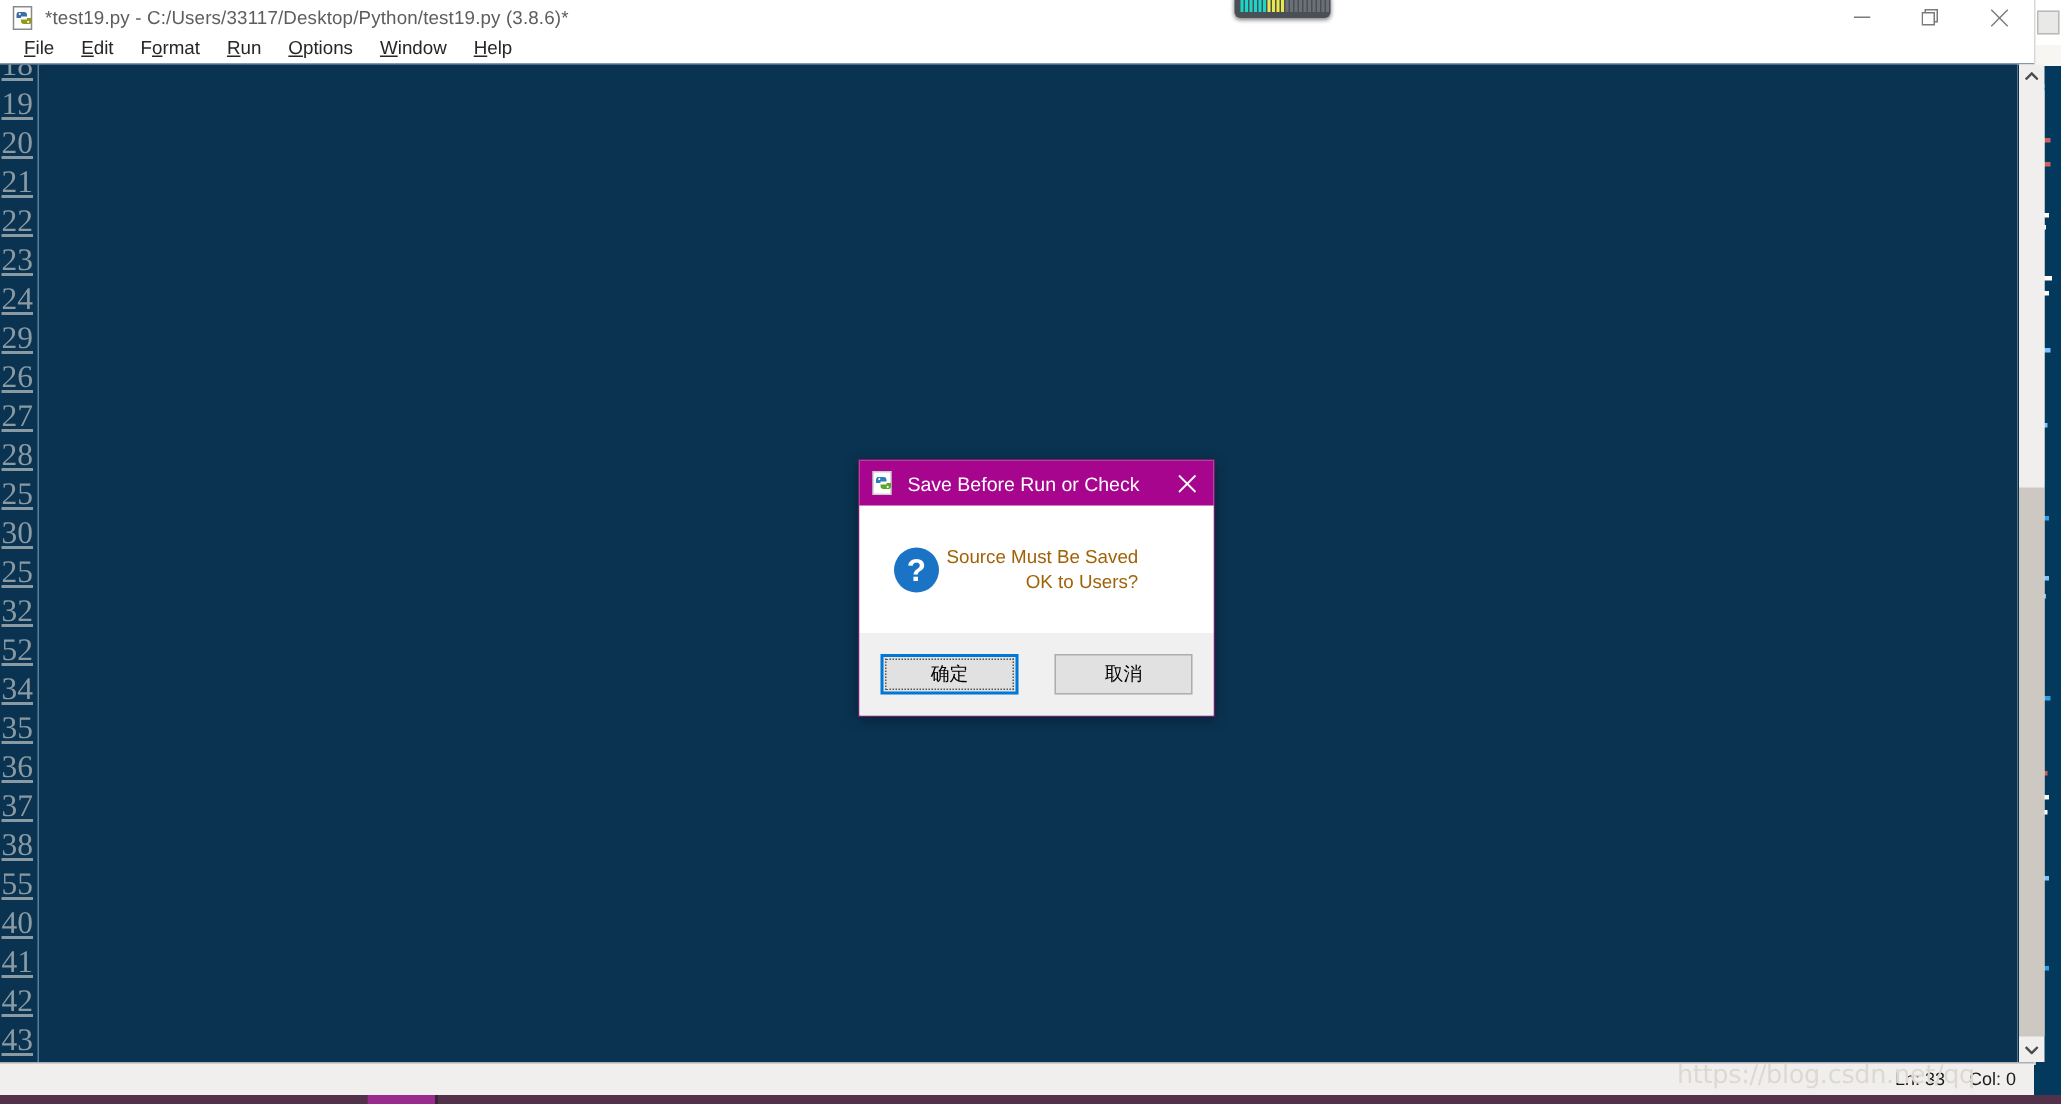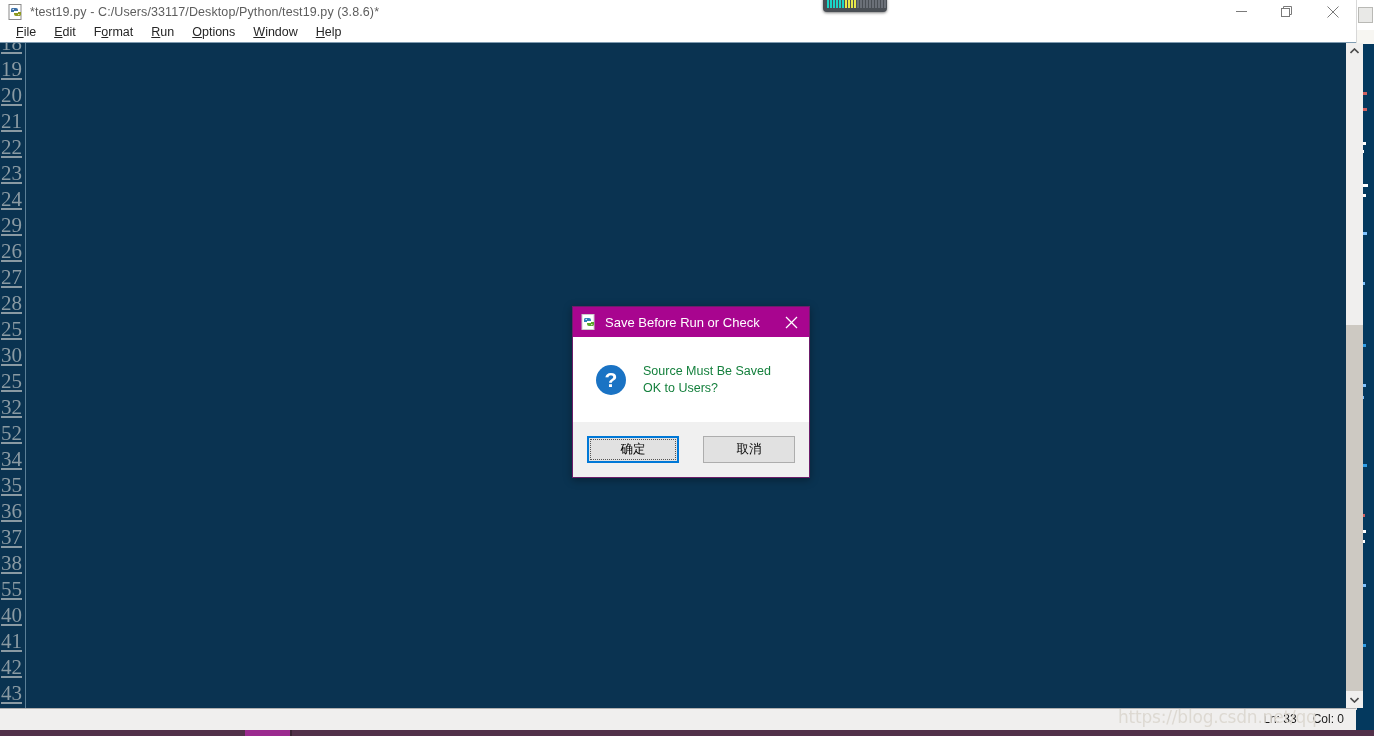--- a/index.html
+++ b/index.html
@@ -272,25 +272,25 @@
     display: flex;
     align-items: center;
     padding-left: 22px;
     box-sizing: border-box;
   }
   .dlg-qicon {
     width: 32px; height: 32px;
     flex: 0 0 auto;
   }
   .dlg-msg {
-    margin-left: 16px;
+    margin-left: 4px;
     font-size: 12.5px;
-    color: #15803d;
+    color: #a16207;
     line-height: 17px;
-    text-align: left;
+    text-align: right;
   }
   .dlg-footer {
     height: 55px;
     background: #f0f0f0;
     display: flex;
     align-items: center;
     justify-content: center;
     gap: 24px;
   }
   .dlg-btn {

